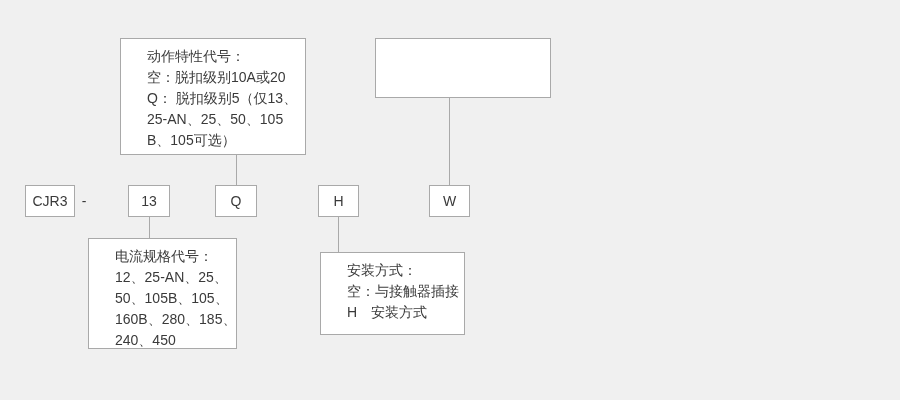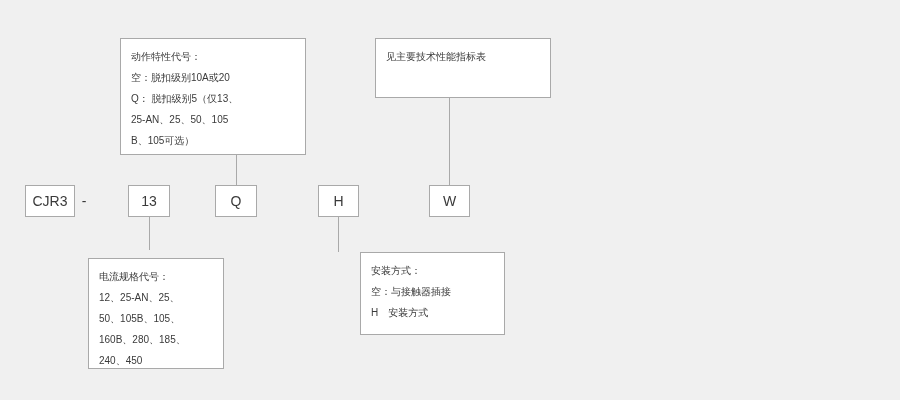--- a/index.html
+++ b/index.html
@@ -18,23 +18,23 @@
     overflow: hidden;
     color: #3a3a3a;
   }
   .box {
     position: absolute;
     background: #ffffff;
     border: 1px solid #a9a9a9;
     box-sizing: border-box;
   }
   .callout {
-    font-size: 10px;
+    font-size: 14px;
     line-height: 21px;
-    padding: 7px 10px;
+    padding: 7px 26px;
   }
   .callout div {
     white-space: nowrap;
   }
   .code-box {
     display: flex;
     align-items: center;
     justify-content: center;
     font-size: 14px;
   }
@@ -59,21 +59,20 @@
 
   <div class="box callout" style="left:120px; top:38px; width:186px; height:117px;">
     <div>动作特性代号：</div>
     <div>空：脱扣级别10A或20</div>
     <div>Q： 脱扣级别5（仅13、</div>
     <div>25-AN、25、50、105</div>
     <div>B、105可选）</div>
   </div>
 
   <div class="box callout" style="left:375px; top:38px; width:176px; height:60px;">
-    <div>见主要技术性能指标表</div>
   </div>
 
   <div class="vline" style="left:236px; top:155px; height:30px;"></div>
   <div class="vline" style="left:449px; top:97px; height:88px;"></div>
   <div class="vline" style="left:149px; top:217px; height:33px;"></div>
   <div class="vline" style="left:338px; top:217px; height:35px;"></div>
 
   <div class="box code-box" style="left:25px; top:185px; width:50px; height:32px;">
     <span>CJR3</span>
   </div>
@@ -91,27 +90,27 @@
   </div>
 
   <div class="box code-box" style="left:318px; top:185px; width:41px; height:32px;">
     <span>H</span>
   </div>
 
   <div class="box code-box" style="left:429px; top:185px; width:41px; height:32px;">
     <span>W</span>
   </div>
 
-  <div class="box callout" style="left:88px; top:258px; width:136px; height:111px;">
+  <div class="box callout" style="left:88px; top:238px; width:149px; height:111px;">
     <div>电流规格代号：</div>
     <div>12、25-AN、25、</div>
     <div>50、105B、105、</div>
     <div>160B、280、185、</div>
     <div>240、450</div>
   </div>
 
-  <div class="box callout" style="left:320px; top:252px; width:145px; height:83px;margin-left:40px;">
+  <div class="box callout" style="left:320px; top:252px; width:145px; height:83px;">
     <div>安装方式：</div>
     <div>空：与接触器插接</div>
     <div>H　安装方式</div>
   </div>
 
 </div>
 
 </body></html>

